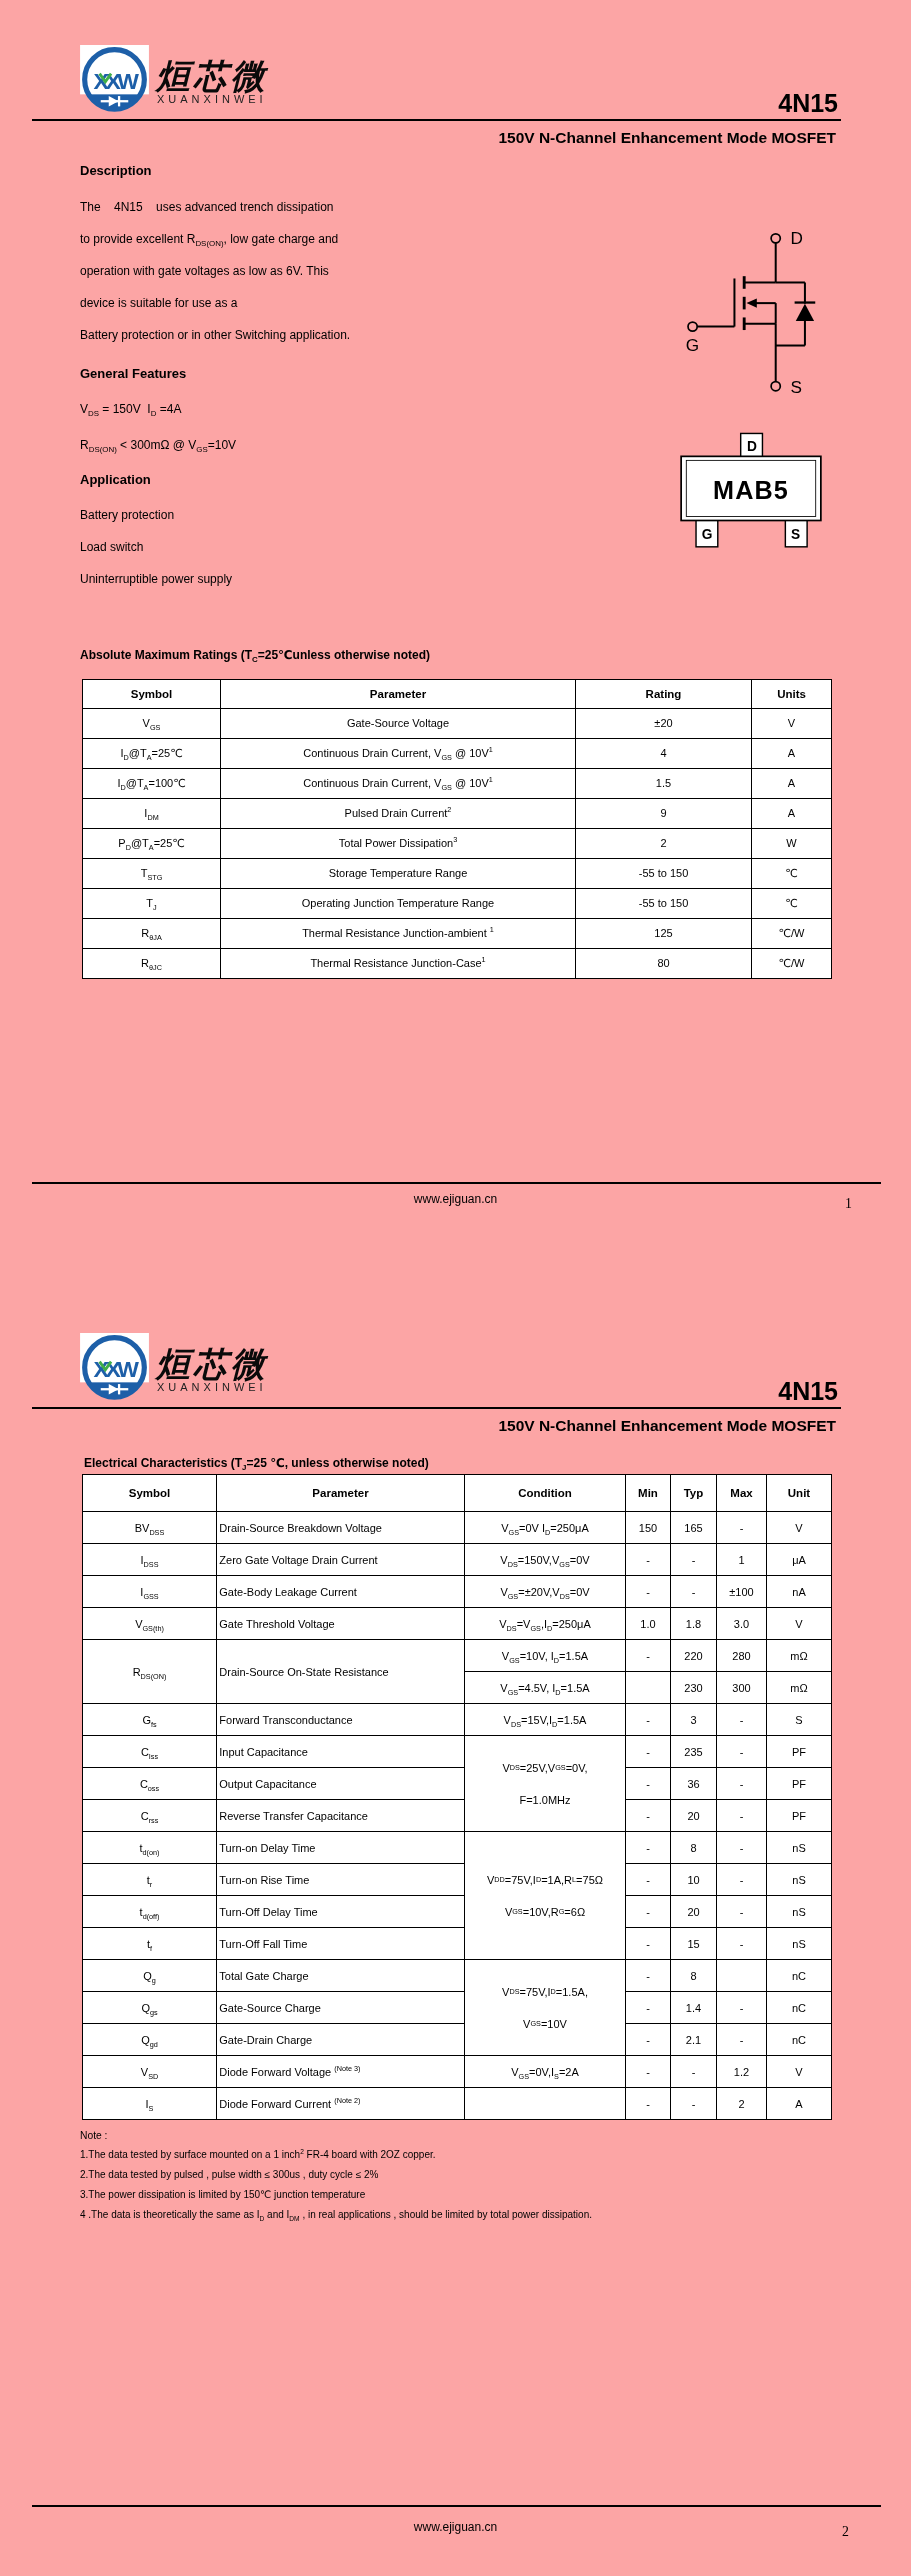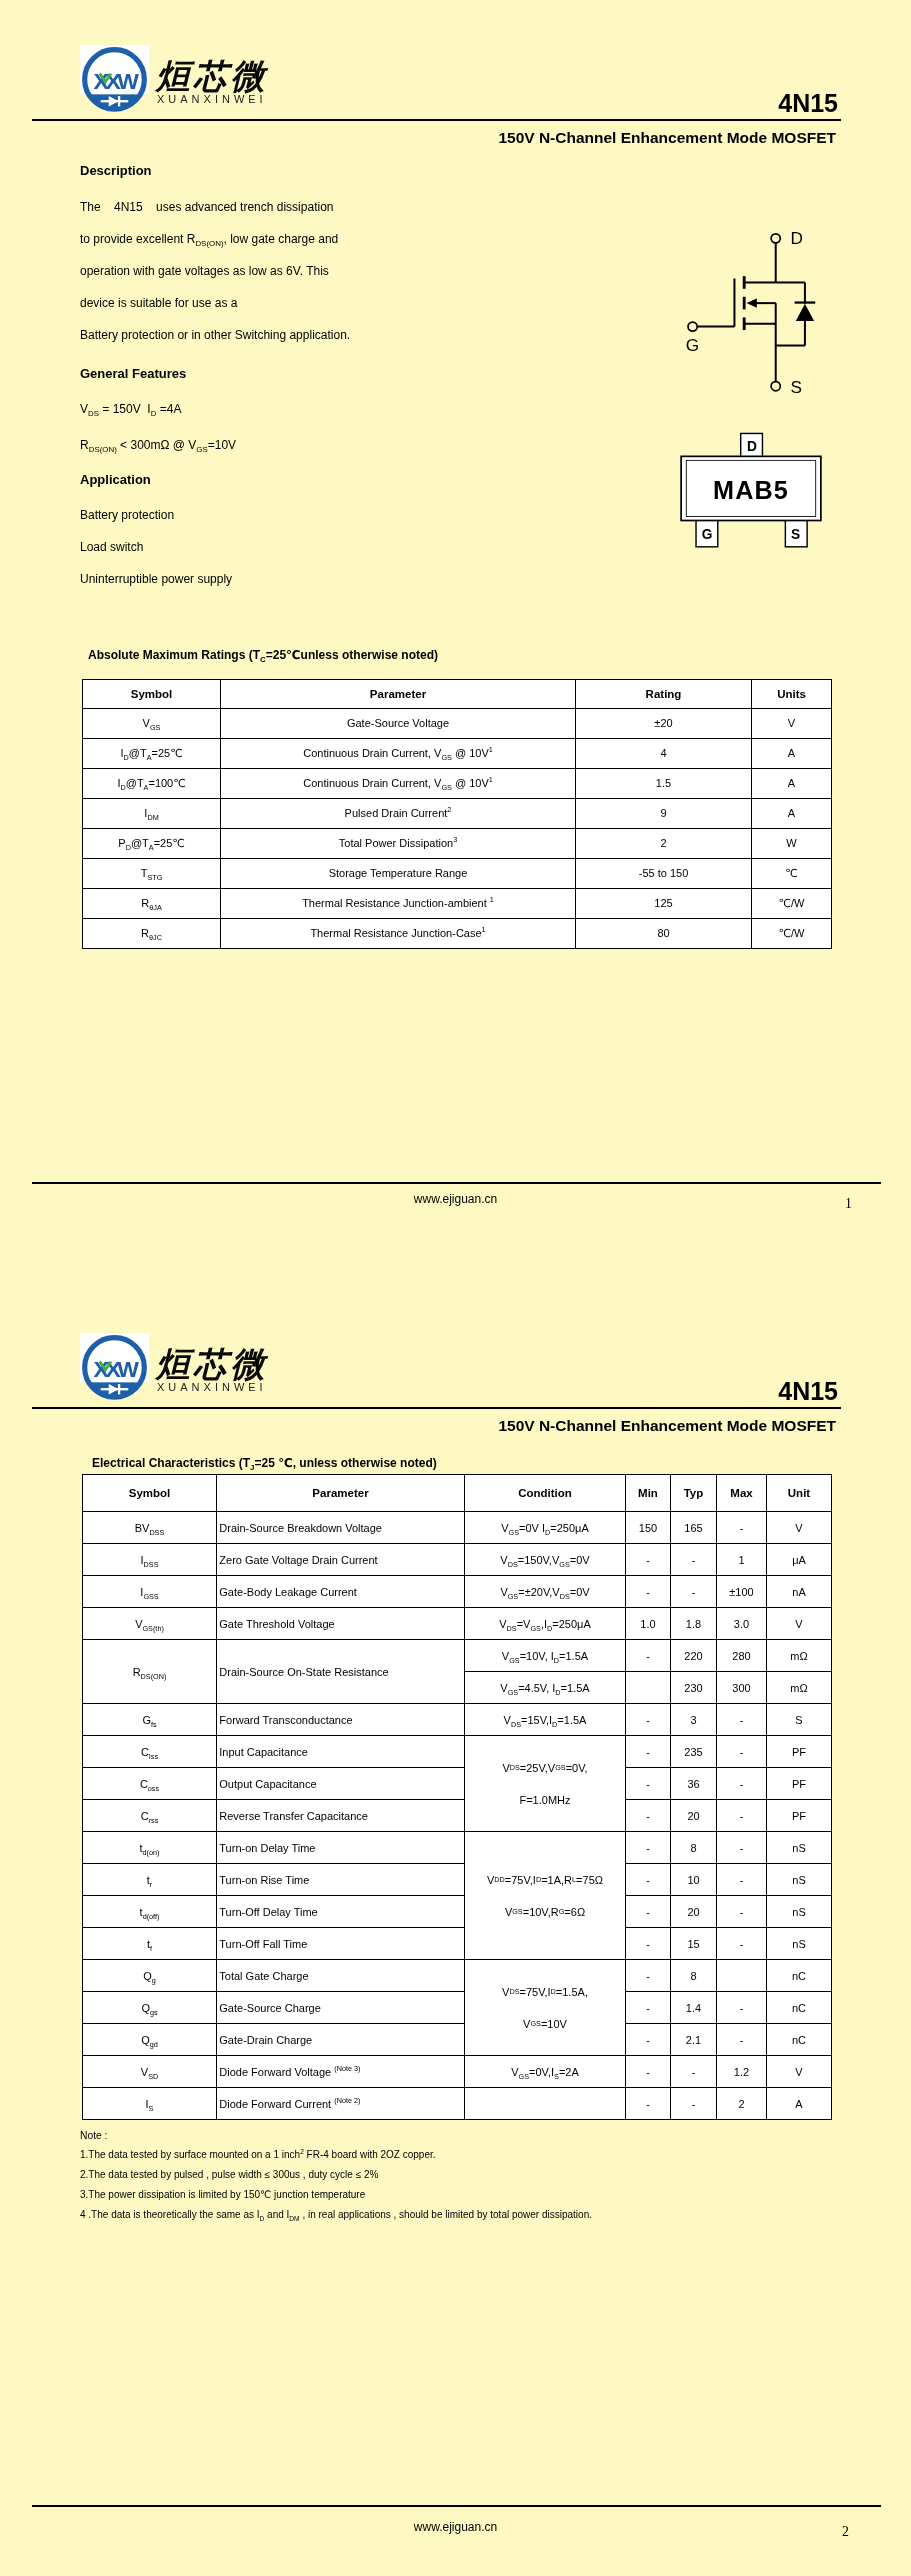--- a/index.html
+++ b/index.html
@@ -1,36 +1,36 @@
 <!DOCTYPE html>
 <html style="font-size:9.2px"><head>
 <meta charset="utf-8">
 <style>
   html,body{margin:0;padding:0;}
   body{
     width:911px;background:#ffffff;color:#000;
     font-family:"Liberation Sans","DejaVu Sans",sans-serif;
     -webkit-font-smoothing:antialiased;
   }
-  .page{position:relative;width:911px;height:1288px;background:#fef9c3;overflow:hidden;}
+  .page{position:relative;width:911px;height:1288px;background:#fca5a5;overflow:hidden;}
   .abs{position:absolute;}
   .h-rule{background:#000;}
   
   .brand-cn{font-size:34px;font-weight:bold;letter-spacing:3.4px;color:#0a0a0a;font-style:italic;}
   .brand-en{font-size:11px;letter-spacing:4px;color:#222;}
   .part-number{font-size:25px;font-weight:bold;text-align:right;margin-left:32px;}
   .subtitle{font-size:15.5px;font-weight:bold;text-align:right;}
   
   .sec-heading{font-size:13px;font-weight:bold;}
   .body-line{font-size:12px;white-space:pre-wrap;}
   .desc-line{height:32px;}
   .gf-line{height:36px;}
   .app-line{height:32px;}
   
-  .tbl-title{font-size:12px;font-weight:bold;margin-left:8px;}
+  .tbl-title{font-size:12px;font-weight:bold;}
   .ds-table{border-collapse:collapse;table-layout:fixed;border:1.7px solid #000;font-size:11px;background:#fff;}
   .ds-table th,.ds-table td{border:1.4px solid #000;text-align:center;vertical-align:middle;padding:0 2.9px;overflow:hidden;}
   .ds-table th{font-size:11.5px;font-weight:bold;}
   .abs-table th{height:27.5px;}
   .abs-table td{height:29px;}
   .elec-table th{height:36px;}
   .elec-table td{height:31px;}
   .elec-table td.param{text-align:left;padding-left:2.3px;}
   .cond-cell{vertical-align:top;padding:0;}
   .cond-line{height:32px;display:flex;align-items:center;justify-content:center;}
@@ -178,20 +178,26 @@
         </tr>
         <tr>
           <td>P<sub>D</sub>@T<sub>A</sub>=25℃</td>
           <td>Total Power Dissipation<sup>3</sup></td>
           <td>2</td>
           <td>W</td>
         </tr>
         <tr>
           <td>T<sub>STG</sub></td>
           <td>Storage Temperature Range</td>
+          <td>-55 to 150</td>
+          <td>℃</td>
+        </tr>
+        <tr>
+          <td>T<sub>J</sub></td>
+          <td>Operating Junction Temperature Range</td>
           <td>-55 to 150</td>
           <td>℃</td>
         </tr>
         <tr>
           <td>R<sub>θJA</sub></td>
           <td>Thermal Resistance Junction-ambient <sup>1</sup></td>
           <td>125</td>
           <td>℃/W</td>
         </tr>
         <tr>

